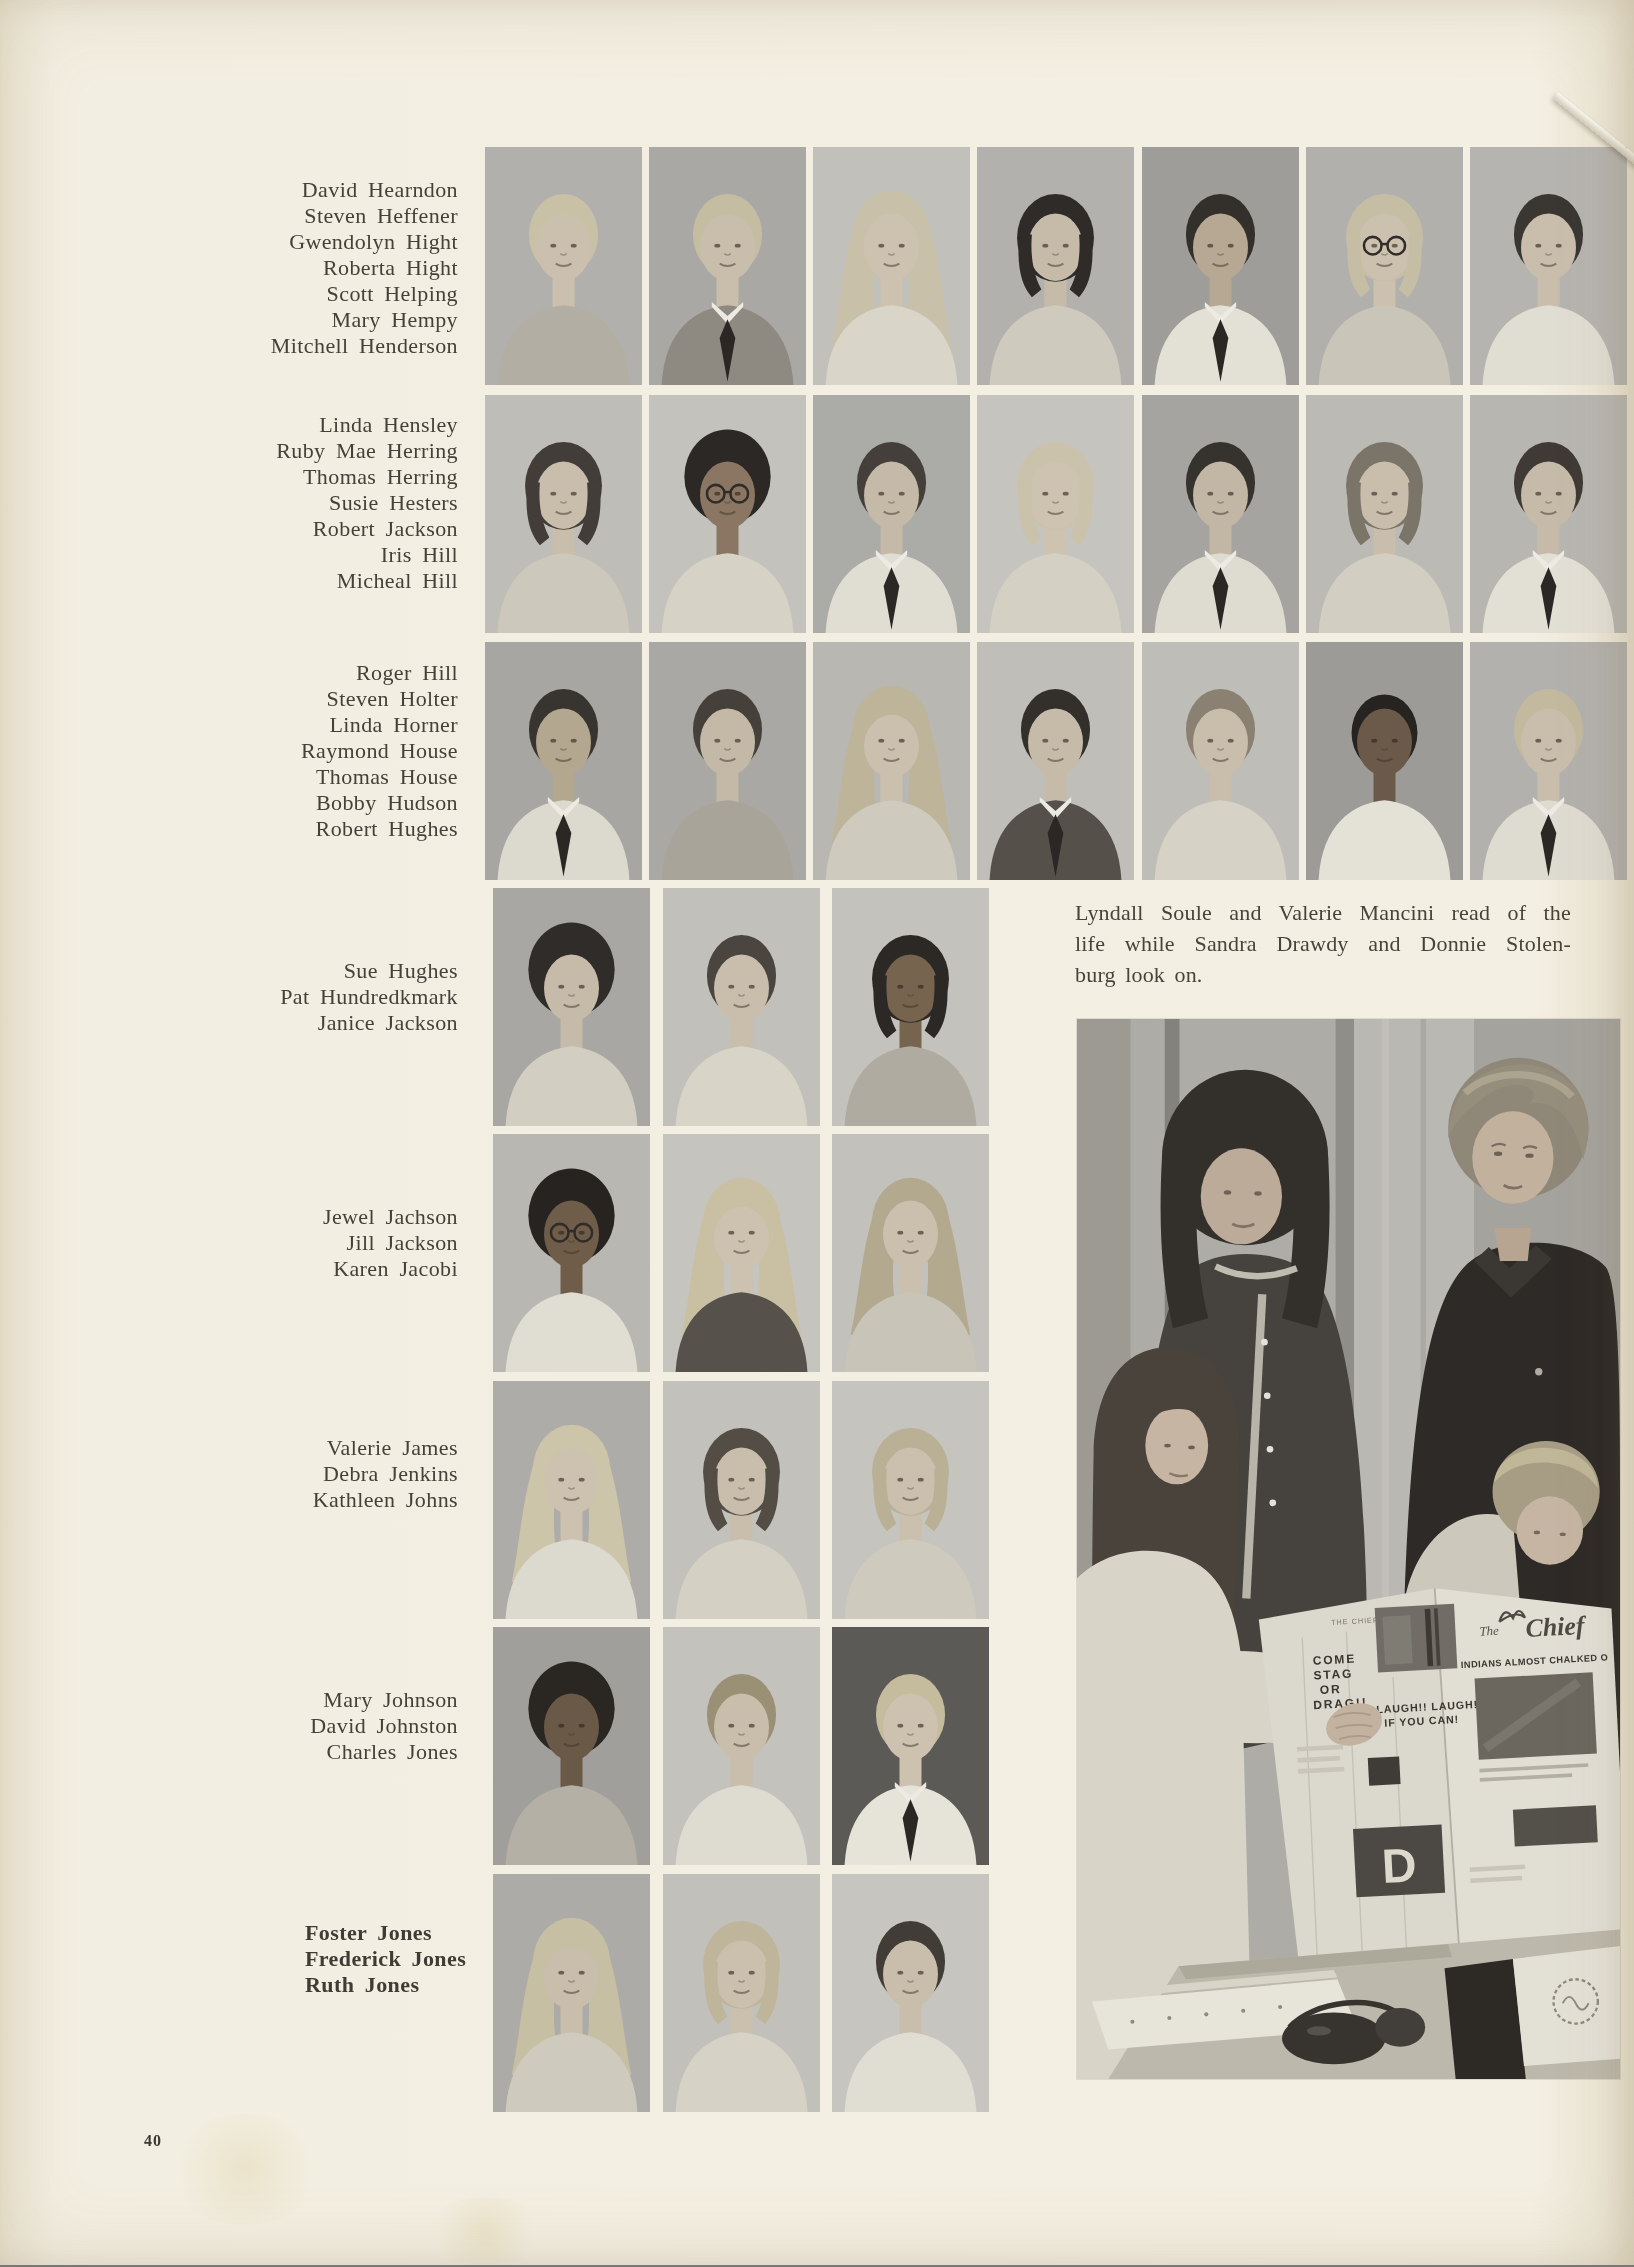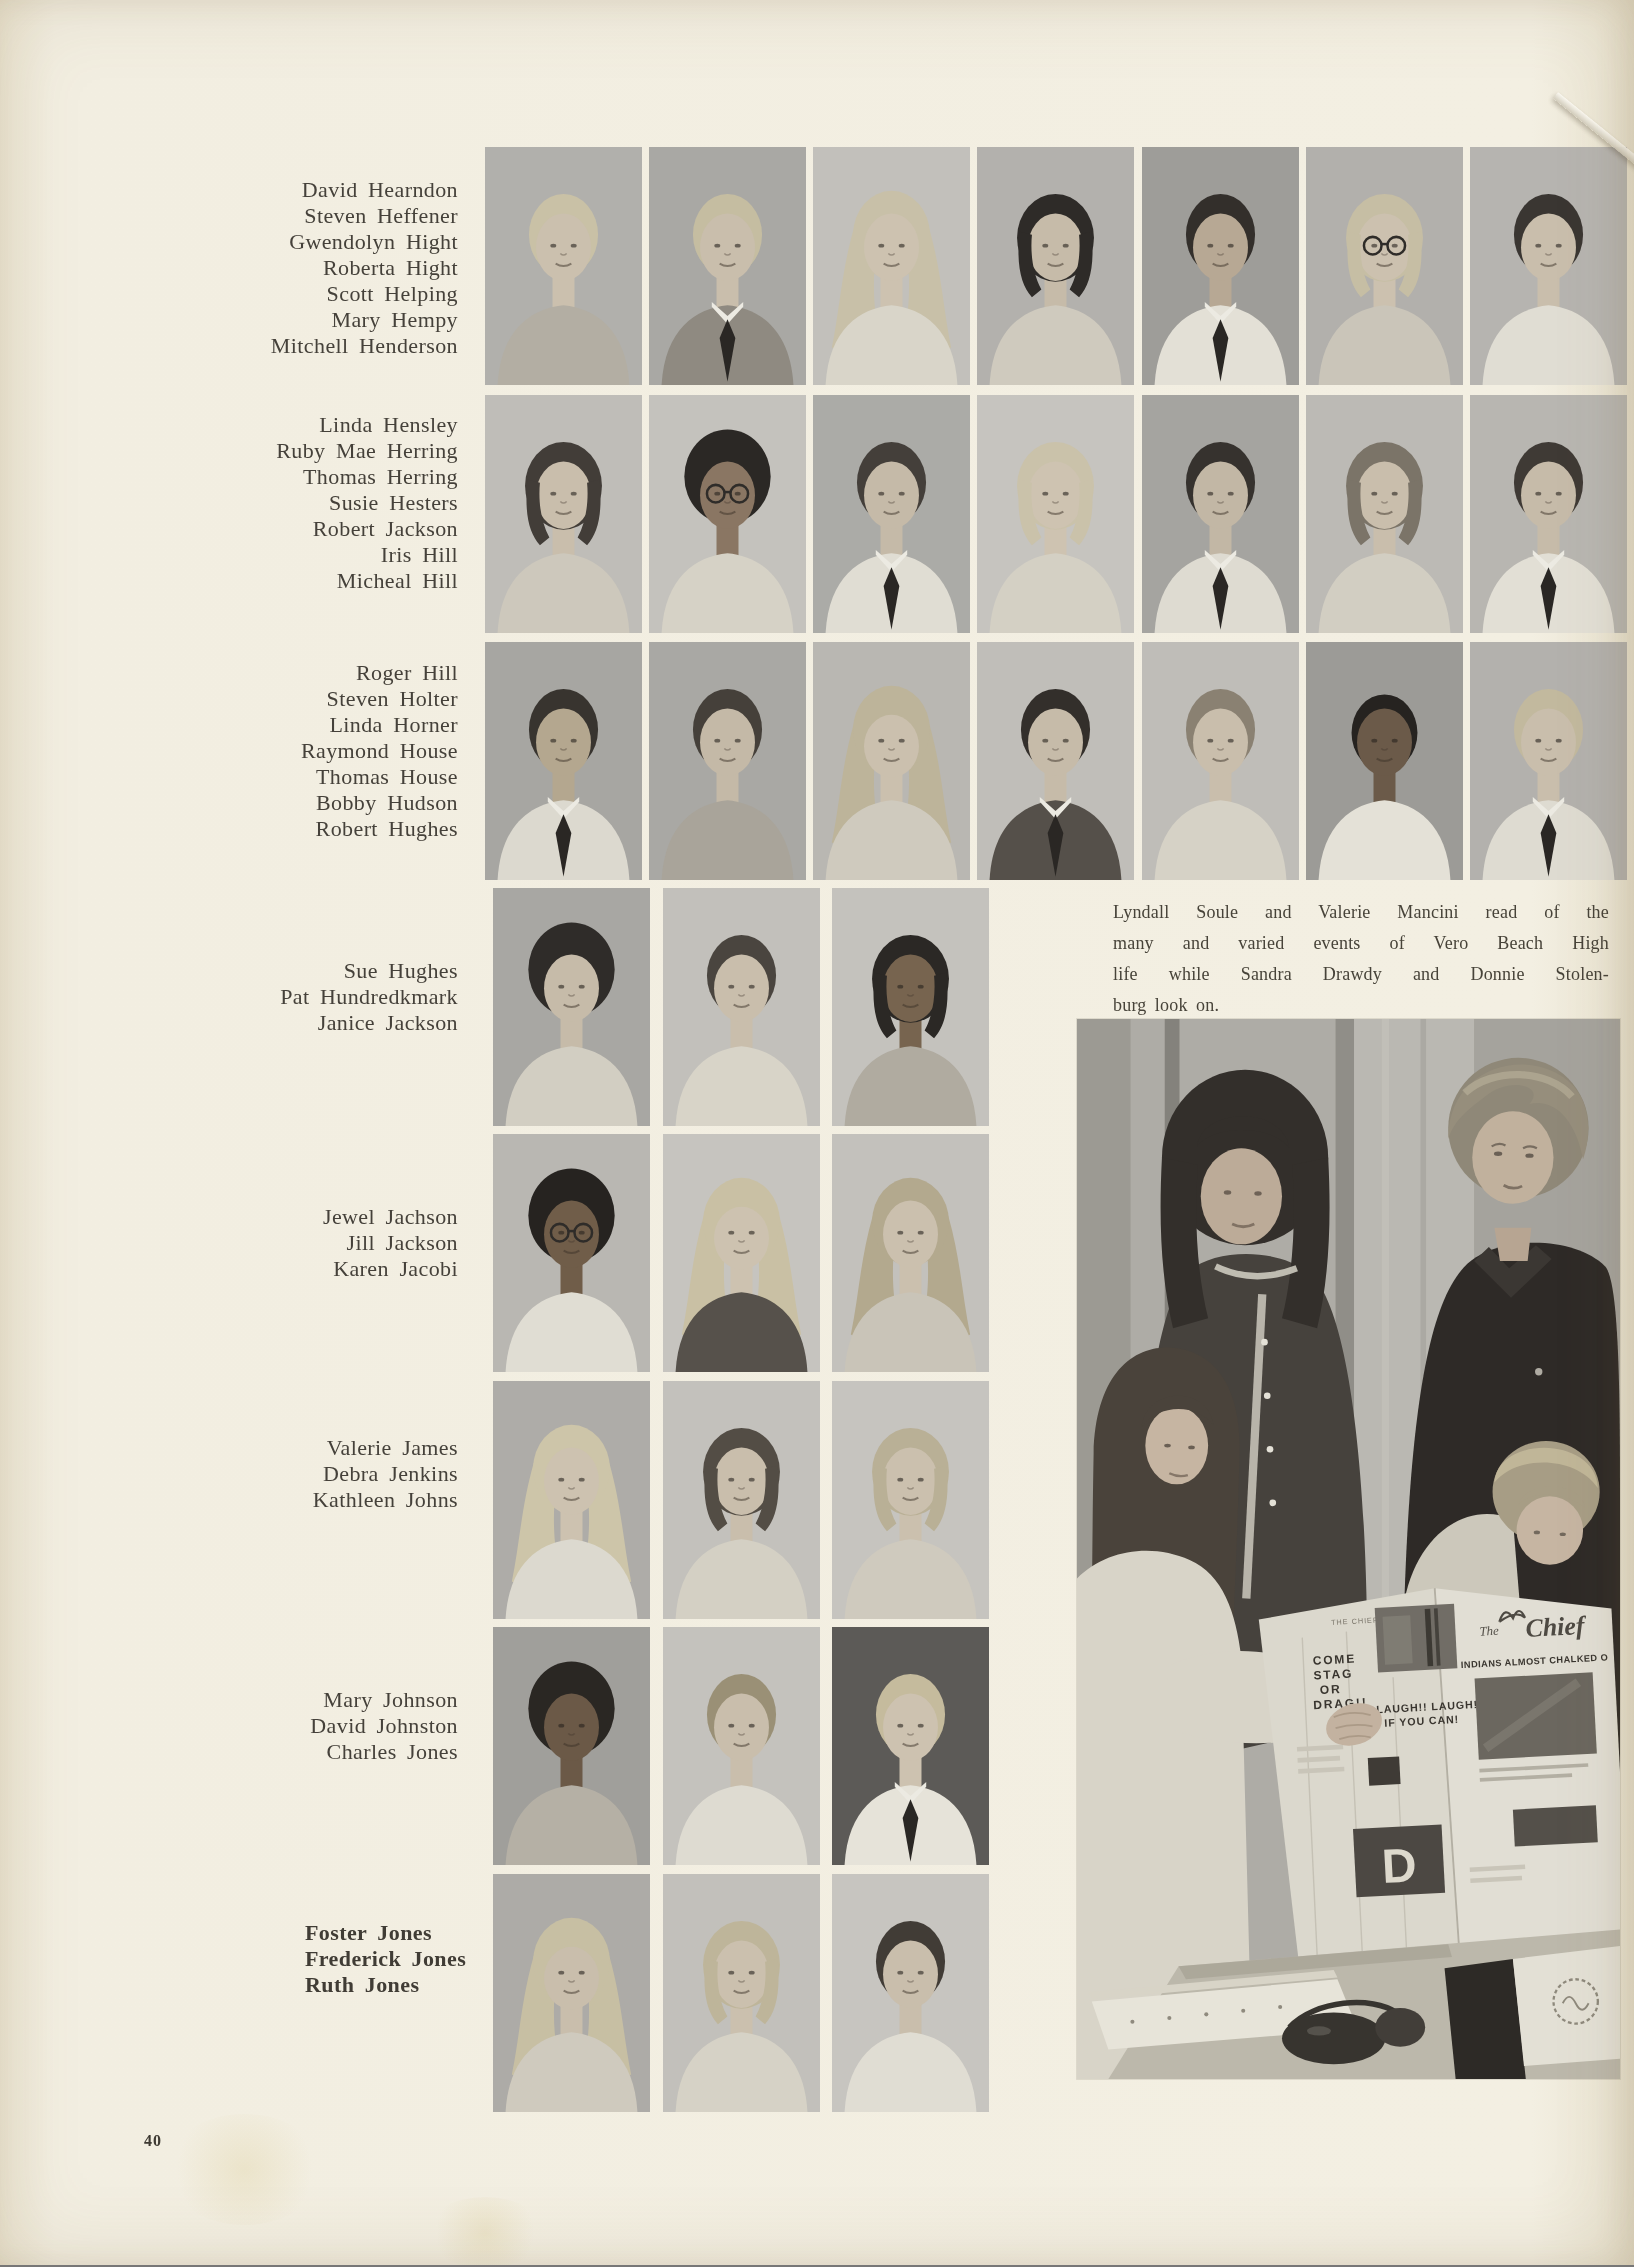--- a/index.html
+++ b/index.html
@@ -12,21 +12,21 @@
     content:"";position:absolute;inset:0;pointer-events:none;z-index:40;
     box-shadow:inset 0 0 83px rgba(135,115,70,.16), inset -13px 0 28px rgba(120,100,60,.12);
   }
   .roster-group{position:absolute;color:#45413a;font-size:22px;line-height:26px;
     letter-spacing:0.4px;word-spacing:4.6px;z-index:5;}
   .roster-group.right{left:111px;width:347px;text-align:right;}
   .roster-group.left{left:305px;width:305px;text-align:left;font-weight:700;color:#403c35;}
   .roster-name{white-space:nowrap;}
   .cell{position:absolute;z-index:2;}
   .cell svg{display:block;width:100%;height:100%;}
-  .caption{position:absolute;left:1113px;top:897px;width:496px;font-size:18px;
+  .caption{position:absolute;left:1075px;top:897px;width:496px;font-size:22px;
     line-height:31px;color:#474339;letter-spacing:0.2px;word-spacing:3.7px;z-index:5;}
   .cap-line{text-align:justify;text-align-last:justify;white-space:nowrap;}
   .cap-line:last-child{text-align-last:left;}
   .bigphoto{position:absolute;left:1077px;top:1019px;width:543px;height:1060px;z-index:2;
     box-shadow:0 0 0 0.9px rgba(90,82,66,.15);}
   .bigphoto svg{display:block;width:100%;height:100%;}
   .pagenum{position:absolute;left:144px;top:2132px;font-size:16px;font-weight:700;
     color:#3e3a33;letter-spacing:0.9px;z-index:5;}
   .crease{position:absolute;left:1539px;top:138px;width:148px;height:8.3px;z-index:30;
     background:linear-gradient(#fcfaf3,#cfc9b8);transform:rotate(39deg);
@@ -621,21 +621,20 @@
           <ellipse cx="43.5" cy="63" rx="1.9" ry="1.2" fill="rgba(40,35,30,.6)"></ellipse>
           <ellipse cx="56.5" cy="63" rx="1.9" ry="1.2" fill="rgba(40,35,30,.6)"></ellipse>
           <path d="M45,74.5 Q50,77.5 55,74.5" stroke="rgba(60,50,40,.5)" stroke-width="1.3" fill="none"></path>
           <path d="M48,68 q2,2 4,0" stroke="rgba(60,50,40,.35)" stroke-width="1" fill="none"></path>
         </svg>
       </div>
     </div>
 
   <div class="caption">
     <div class="cap-line">Lyndall Soule and Valerie Mancini read of the</div>
-    <div class="cap-line">many and varied events of Vero Beach High</div>
     <div class="cap-line">life while Sandra Drawdy and Donnie Stolen-</div>
     <div class="cap-line">burg look on.</div>
   </div>
 
   <div class="bigphoto">
     <svg viewBox="0 0 588 1148" preserveAspectRatio="none">
 
       <rect width="588" height="1148" fill="#aeaca6"></rect>
       <rect x="0" y="0" width="58" height="780" fill="#99978f" opacity=".85"></rect>
       <rect x="95" y="0" width="16" height="720" fill="#84827c"></rect>

